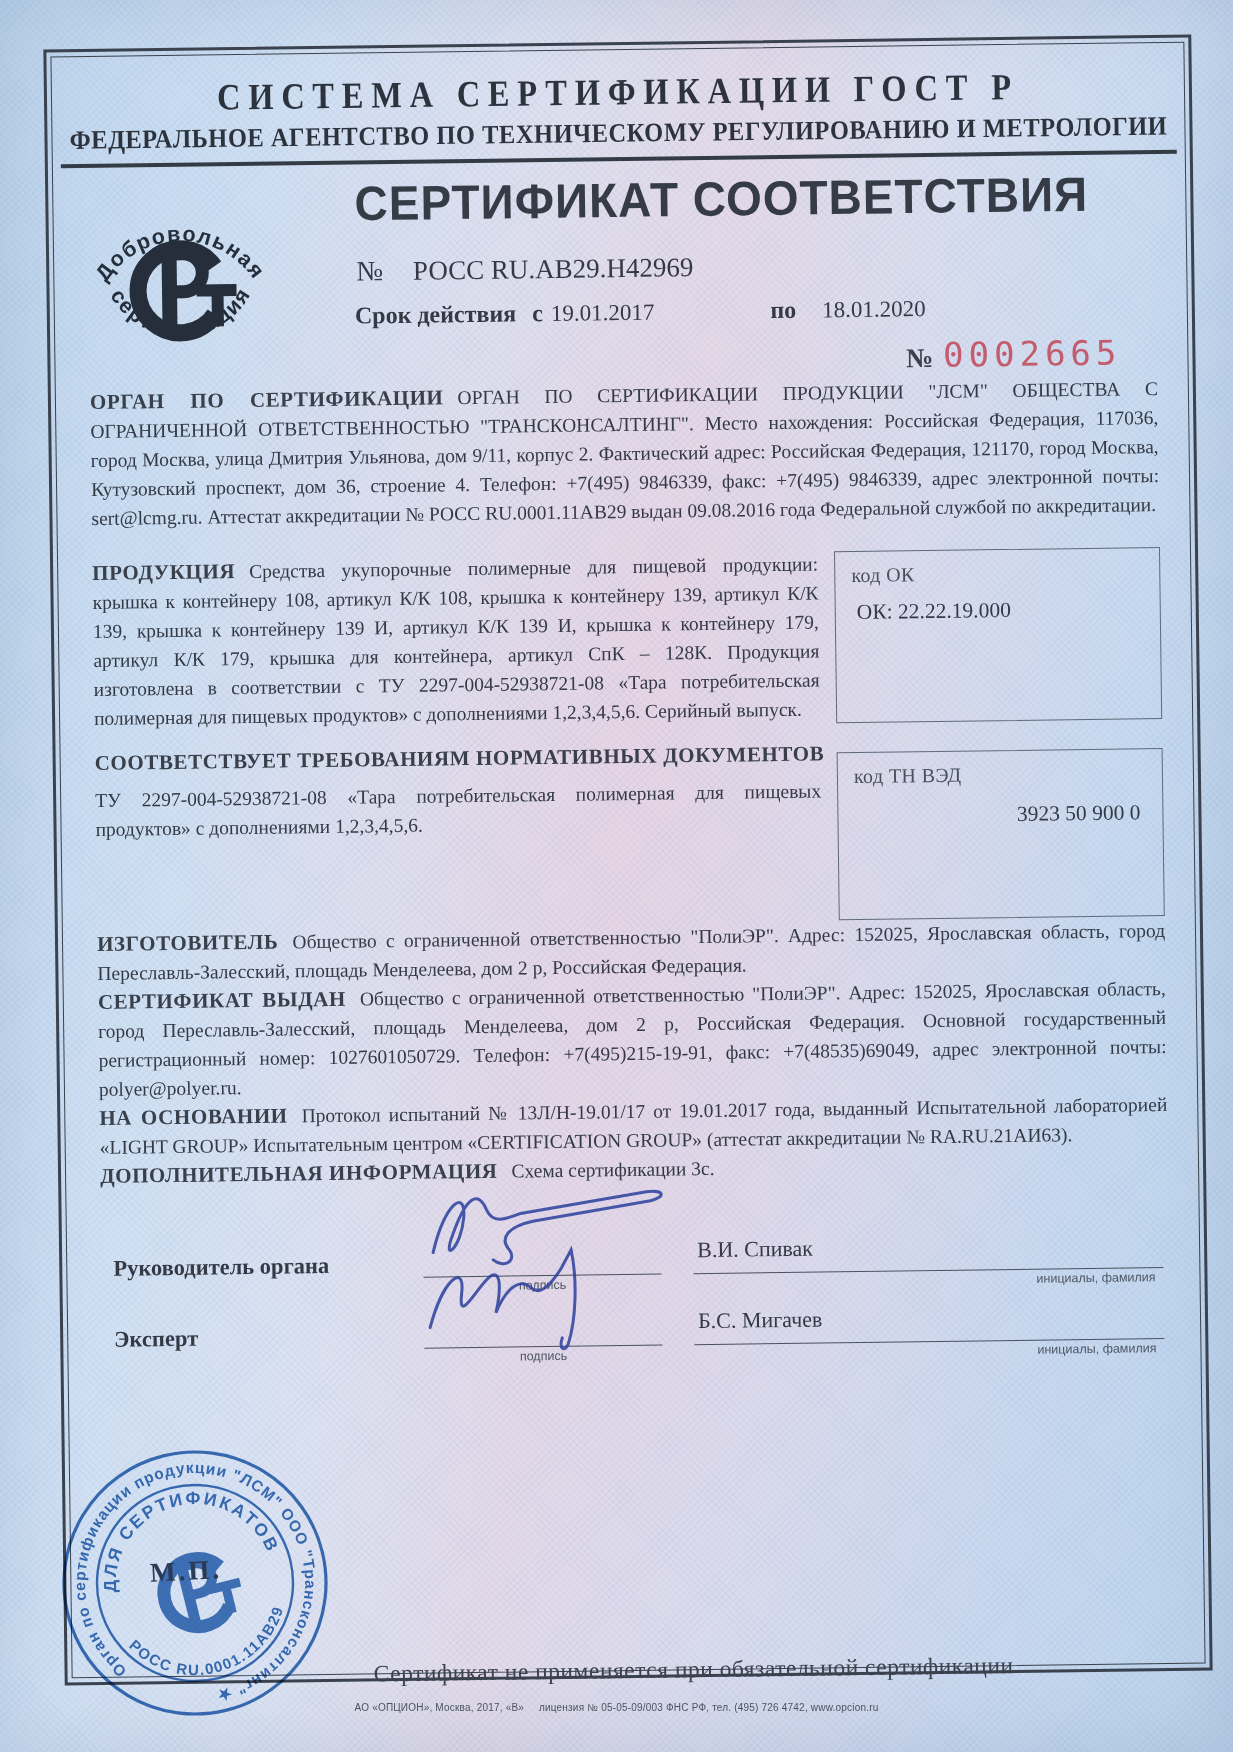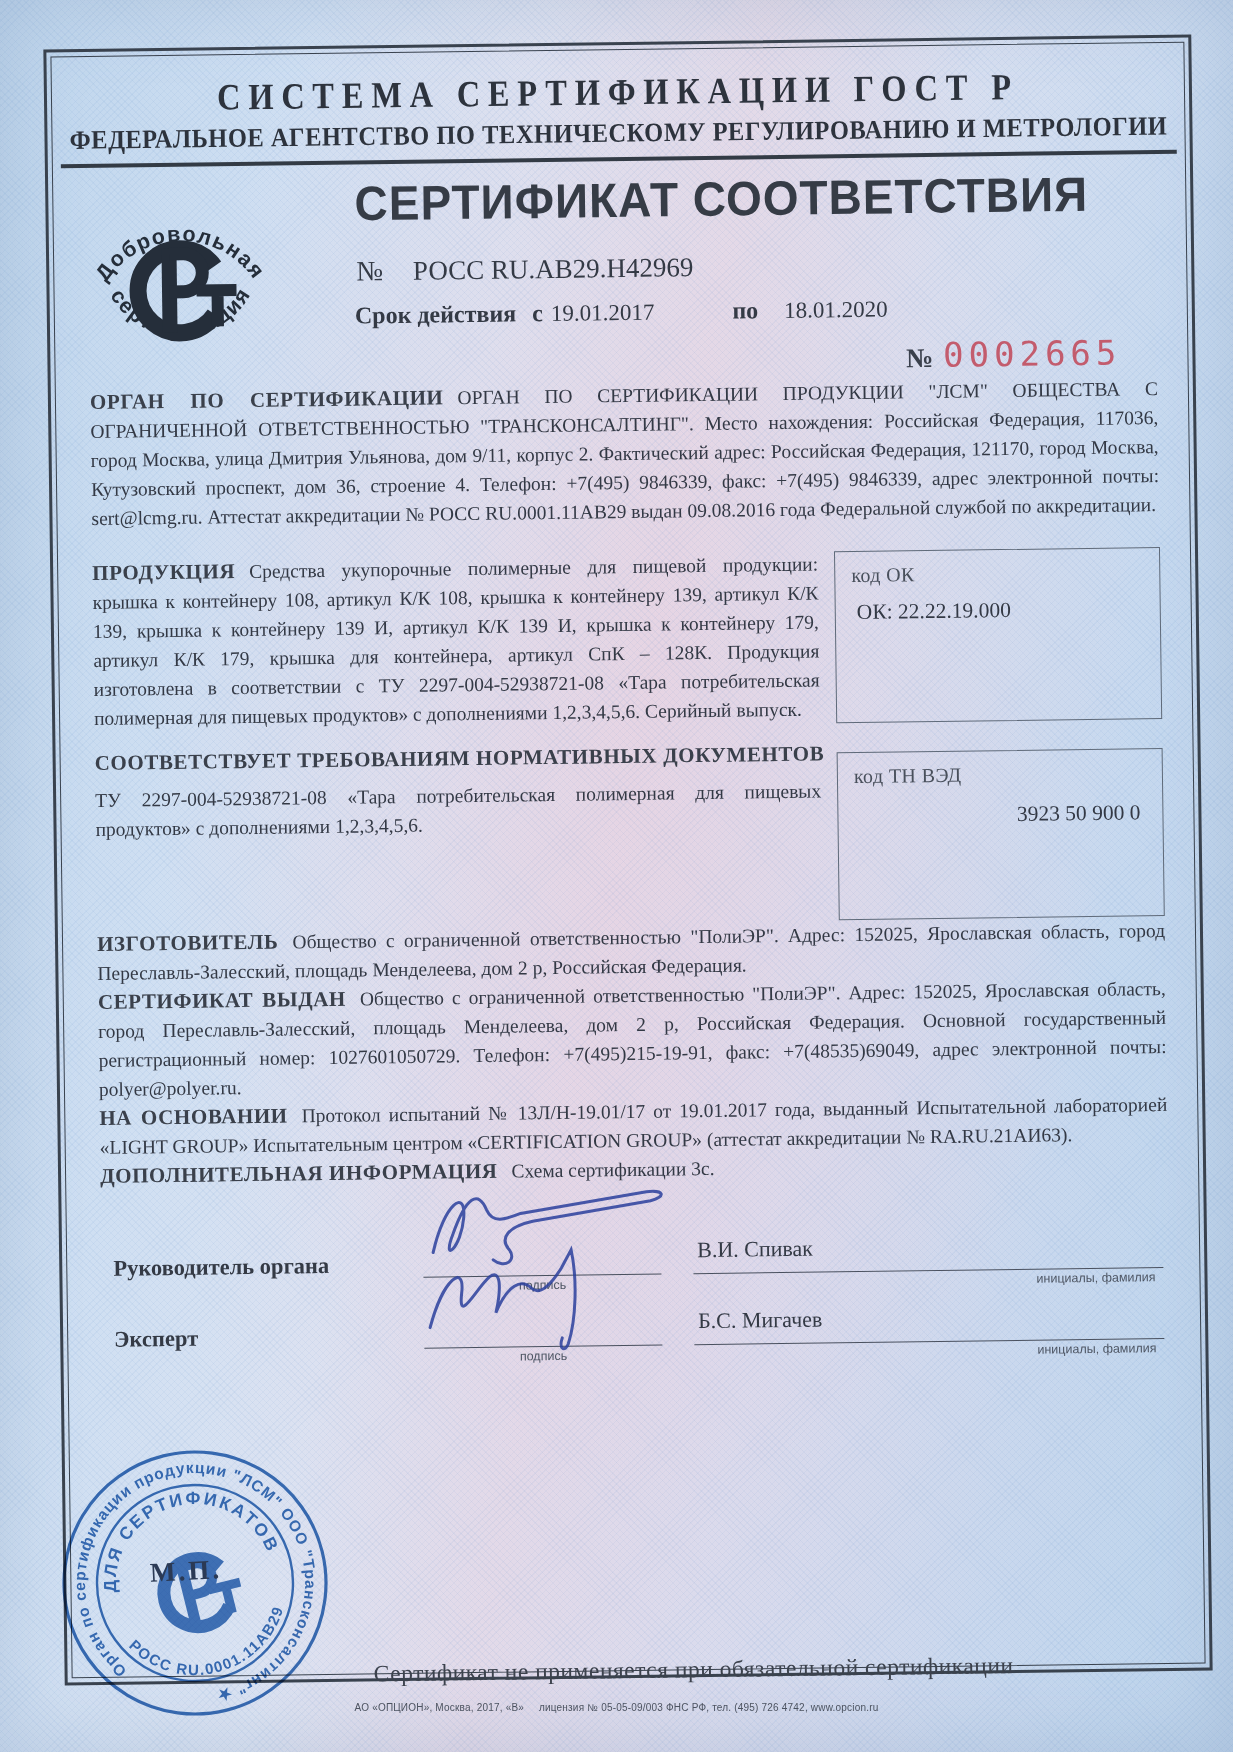--- a/index.html
+++ b/index.html
@@ -41,21 +41,21 @@
     margin:12px 10px 0 214px; text-align:center;
     font-family:"Liberation Sans", sans-serif; font-weight:700; font-size:46px;
     letter-spacing:1px; color:#363c46; transform:scaleY(1.05);
   }
   .cert-number{margin:25px 0 0 302px; font-size:27px; color:#343a45;}
   .cert-number .no{font-size:28px; padding-right:30px;}
   .cert-validity{margin:15px 0 0 300px; font-size:24px; color:#343a45;}
   .cert-validity .b{font-weight:700;}
   .cert-validity .from-l{margin-left:16px;}
   .cert-validity .from-d{margin-left:8px; font-size:23px;}
-  .cert-validity .to-l{margin-left:78px;}
+  .cert-validity .to-l{margin-left:116px;}
   .cert-validity .to-d{margin-left:26px; font-size:23px;}
   .serial{position:absolute; right:66px; top:166px; white-space:nowrap;}
   .serial .no{font-size:27px; font-weight:700; color:#3a404c; margin-right:10px;}
   .serial .digits{
     font-family:"DejaVu Sans Mono", monospace; font-size:34px; letter-spacing:5px;
     color:#c24f60; opacity:.9;
   }
   
   .content{padding:0 30px 0 34px;}
   p.sec{font-size:19.5px; line-height:29px; text-align:justify; margin:0; color:#333945;}

